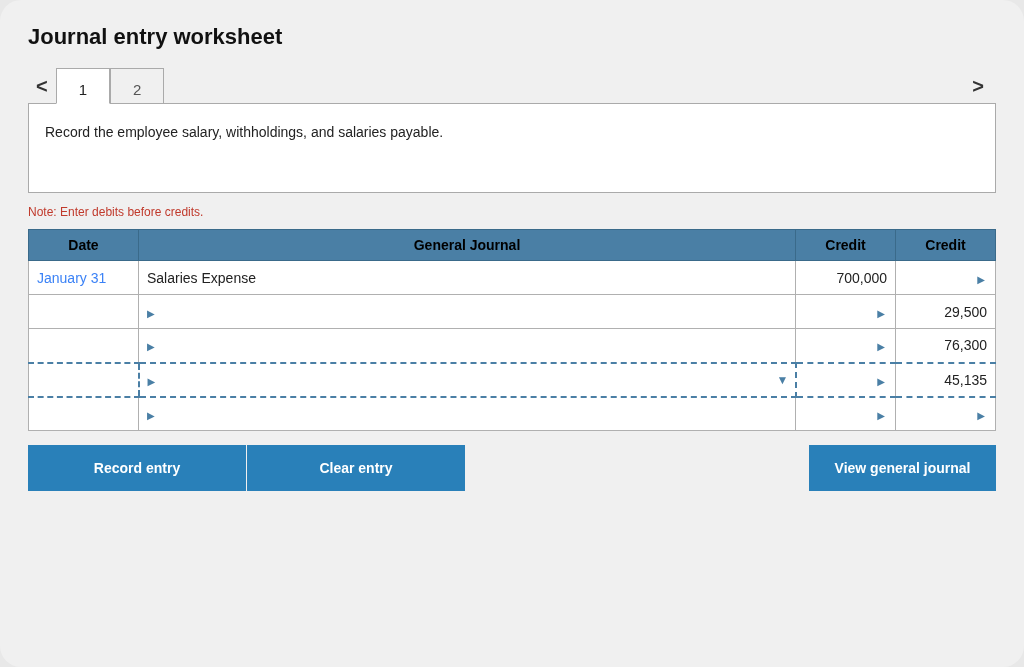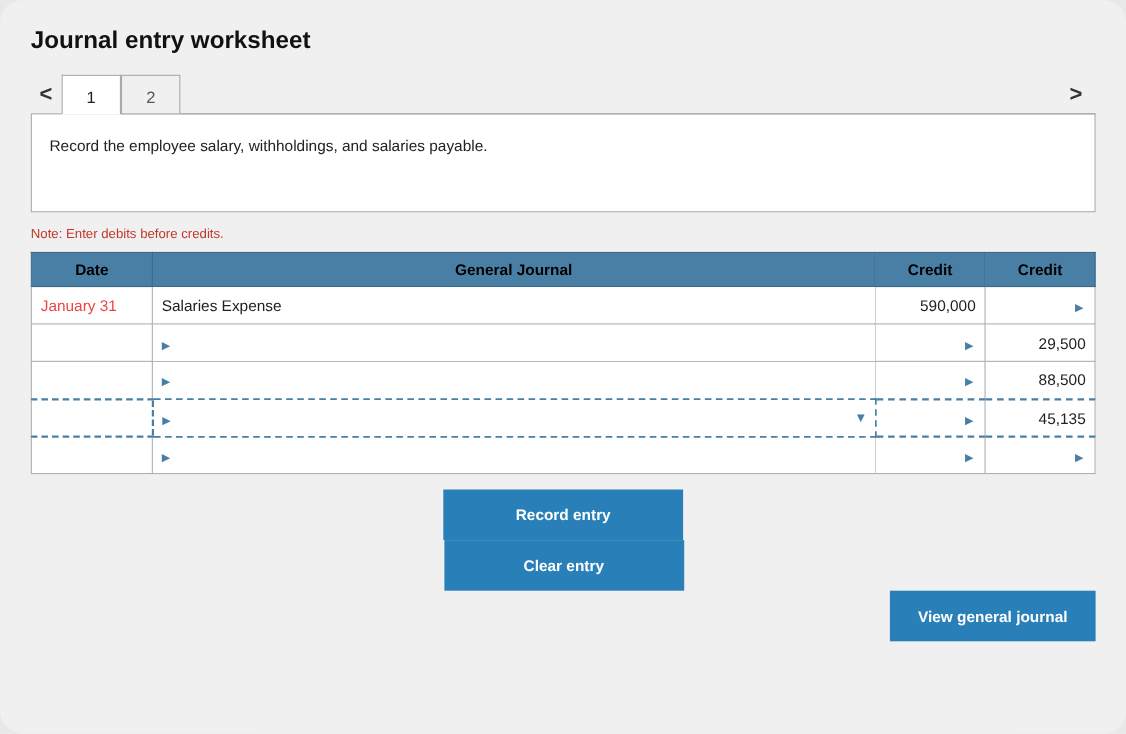--- a/index.html
+++ b/index.html
@@ -94,21 +94,21 @@
     .journal-table th.debit-col { width: 100px; }
     .journal-table th.credit-col { width: 100px; }
     .journal-table td {
       border: 1px solid #b0b0b0;
       padding: 5px 8px;
       height: 34px;
       font-size: 14px;
       vertical-align: middle;
       background: #fff;
     }
-    .journal-table td.date-cell { color: #ef4444; margin-left: 44px; }
+    .journal-table td.date-cell { color: #3b82f6; margin-left: 44px; }
     .journal-table td.gj-cell { position: relative; margin-left: 16px; }
     .journal-table td.debit-cell { text-align: right; }
     .journal-table td.credit-cell { text-align: right; }
     .dotted-row td {
       border-top: 2px dashed #4a7fa5;
       border-bottom: 2px dashed #4a7fa5;
     }
     .dotted-row td.gj-cell {
       border-left: 2px dashed #4a7fa5;
       border-right: 2px dashed #4a7fa5;
@@ -133,21 +133,20 @@
       color: #4a7fa5;
       font-size: 10px;
       margin-right: 2px;
     }
     .bottom-bar {
       display: flex;
       align-items: center;
       gap: 0;
       padding: 14px 0 0 0;
       position: relative;
-      flex-direction: column;
     }
     .btn {
       display: inline-flex;
       align-items: center;
       justify-content: center;
       background: #2980b9;
       color: #fff;
       border: none;
       padding: 0 0;
       font-size: 14px;
@@ -212,34 +211,34 @@
         <th class="date-col">Date</th>
         <th class="gj-col">General Journal</th>
         <th class="debit-col">Credit</th>
         <th class="credit-col">Credit</th>
       </tr>
     </thead>
     <tbody id="journal-tbody">
     <tr>
           <td class="date-cell">January 31</td>
           <td class="gj-cell">Salaries Expense</td>
-          <td class="debit-cell">590,000</td>
+          <td class="debit-cell">700,000</td>
           <td class="credit-cell"><span class="triangle-indicator">▶</span></td>
         </tr>
         <tr>
           <td class="date-cell"></td>
           <td class="gj-cell"><span class="triangle-indicator">▶</span></td>
           <td class="debit-cell"><span class="triangle-indicator">▶</span></td>
           <td class="credit-cell">29,500</td>
         </tr>
         <tr>
           <td class="date-cell"></td>
           <td class="gj-cell"><span class="triangle-indicator">▶</span></td>
           <td class="debit-cell"><span class="triangle-indicator">▶</span></td>
-          <td class="credit-cell">88,500</td>
+          <td class="credit-cell">76,300</td>
         </tr>
         <tr class="dotted-row">
           <td class="date-cell"></td>
           <td class="gj-cell"><span class="triangle-indicator">▶</span><span class="dropdown-arrow">▼</span></td>
           <td class="debit-cell"><span class="triangle-indicator">▶</span></td>
           <td class="credit-cell">45,135</td>
         </tr>
         <tr>
           <td class="date-cell"></td>
           <td class="gj-cell"><span class="triangle-indicator">▶</span></td>

